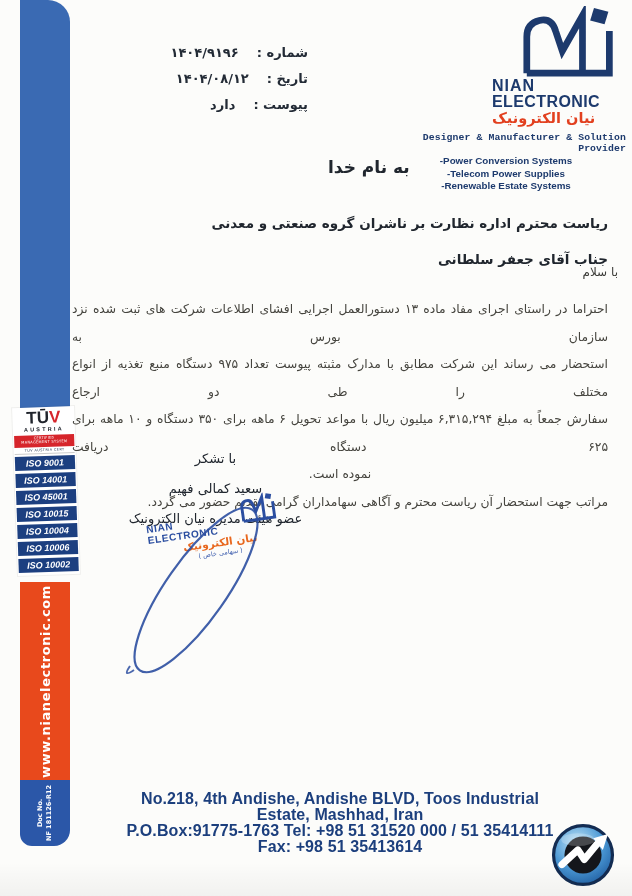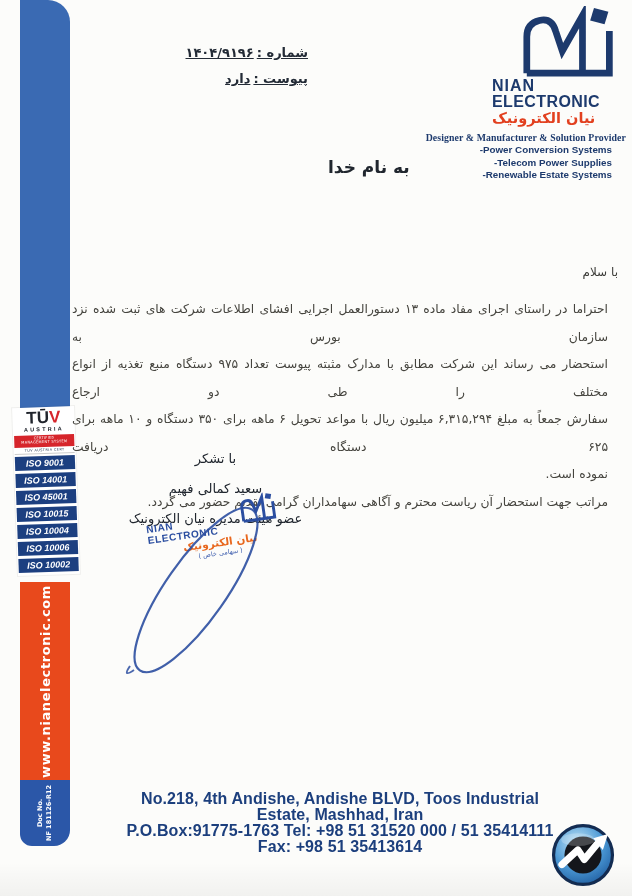--- a/index.html
+++ b/index.html
@@ -41,45 +41,45 @@
     padding:1px 0;border-bottom:1px solid #ccc;}
   .iso-stack{margin-top:2px;}
   .iso-band{background:#1c3f80;color:#fff;font-weight:bold;font-style:italic;
     font-size:9px;text-align:center;line-height:14.5px;height:14.5px;margin-bottom:2.5px;
     font-family:"Liberation Sans",sans-serif;}
   .iso-stack .iso-band:last-child{margin-bottom:0;}
 
   
   .meta{position:absolute;left:88px;top:40px;width:220px;direction:rtl;text-align:right;
     font-size:13px;font-weight:bold;color:#232b36;line-height:26px;}
-  .meta-row span{margin-left:3px;text-decoration:underline;}
+  .meta-row span{margin-left:18px;}
 
   
   .logo-block{position:absolute;right:6px;top:6px;width:226px;text-align:right;}
   .logo-mark{display:block;margin-left:auto;margin-right:0;}
   .logo-en{font-family:"Liberation Sans",sans-serif;font-weight:bold;color:#1d3a6d;
     font-size:16px;line-height:16px;letter-spacing:1px;text-align:left;padding-left:92px;}
   .logo-en.l2{letter-spacing:0.4px;padding-left:92px;}
   .logo-fa{direction:rtl;color:#e2401f;font-weight:bold;font-size:14.5px;line-height:17px;
     padding-right:4px;text-align:left;padding-left:92px;}
-  .logo-tagline{font-family:Liberation Serif, serif;font-weight:bold;color:#1d3a6d;
+  .logo-tagline{font-family:Liberation Mono, monospace;font-weight:bold;color:#1d3a6d;
     font-size:9.8px;margin-top:5px;letter-spacing:0.1px;}
   .logo-products{font-family:"Liberation Sans",sans-serif;font-weight:bold;color:#1d3a6d;
-    font-size:9.8px;line-height:12.5px;margin-top:1px;padding-right:14px;}
+    font-size:9.8px;line-height:12.5px;margin-top:1px;padding-right:14px;text-align:center;}
 
   
   .bismillah{position:absolute;left:328px;top:157px;font-weight:bold;font-size:17px;
     direction:rtl;color:#20262e;}
   .addressee{position:absolute;right:24px;top:205px;direction:rtl;text-align:right;
     font-weight:bold;font-size:13.5px;color:#20262e;line-height:36px;}
   .salutation{position:absolute;right:14px;top:265px;direction:rtl;font-size:12px;color:#3c3c38;}
   .letter-body{position:absolute;left:72px;right:24px;top:296px;direction:rtl;
     font-size:12.3px;color:#45443e;line-height:27.5px;}
   .bl.j{text-align:justify;text-align-last:justify;}
-  .bl.r{text-align:right;}
+  .bl.r{text-align:center;}
   .closing{text-align:right;margin-top:0px;}
 
   
   .sig{position:absolute;left:108px;top:444px;width:215px;direction:rtl;text-align:center;
     font-weight:normal;font-size:13px;color:#20262e;line-height:30px;}
   .stamp{position:absolute;left:148px;top:516px;width:130px;transform:rotate(-8deg);
     color:#2b4ea0;}
   .stamp .s-mark{position:absolute;right:-4px;top:-16px;}
   .stamp .s-en{font-family:"Liberation Sans",sans-serif;font-weight:bold;font-size:10px;
     line-height:10.5px;letter-spacing:0.6px;}
@@ -128,20 +128,23 @@
   <div class="bar-doc">
     <div class="v-wrap">
       <span>Doc No.</span>
       <span>NF 181126-R12</span>
     </div>
   </div>
 
   <div class="meta">
     <div class="meta-row">
       <span>شماره :</span><span>۱۴۰۴/۹۱۹۶</span>
+    </div>
+    <div class="meta-row">
+      <span>تاریخ :</span><span>۱۴۰۴/۰۸/۱۲</span>
     </div>
     <div class="meta-row">
       <span>پیوست :</span><span>دارد</span>
     </div>
   </div>
 
   <div class="logo-block">
     <svg class="logo-mark" width="112" height="72" viewBox="0 0 110 75">
       <path d="M10 70 L10 32 Q10 18 23 15 Q36 12 40 26 L47 47 L68 10 L68 70" fill="none" stroke="#1d3a6d" stroke-width="7"></path>
       <path d="M96 26 L96 70 L10 70" fill="none" stroke="#1d3a6d" stroke-width="7"></path>
@@ -153,20 +156,24 @@
     <div class="logo-tagline">Designer &amp; Manufacturer &amp; Solution Provider</div>
     <div class="logo-products">
       <div>-Power Conversion Systems</div>
       <div>-Telecom Power Supplies</div>
       <div>-Renewable Estate Systems</div>
     </div>
   </div>
 
   <div class="bismillah">به نام خدا</div>
 
+  <div class="addressee">
+    <div>ریاست محترم اداره نظارت بر ناشران گروه صنعتی و معدنی</div>
+    <div>جناب آقای جعفر سلطانی</div>
+  </div>
 
   <div class="salutation">با سلام</div>
 
   <div class="letter-body">
     <div class="bl j">احتراما در راستای اجرای مفاد ماده ۱۳ دستورالعمل اجرایی افشای اطلاعات شرکت های ثبت شده نزد سازمان بورس به</div>
     <div class="bl j">استحضار می رساند این شرکت مطابق با مدارک مثبته پیوست تعداد ۹۷۵ دستگاه منبع تغذیه از انواع مختلف را طی دو ارجاع</div>
     <div class="bl j">سفارش جمعاً به مبلغ ۶,۳۱۵,۲۹۴ میلیون ریال با مواعد تحویل ۶ ماهه برای ۳۵۰ دستگاه و ۱۰ ماهه برای ۶۲۵ دستگاه دریافت</div>
     <div class="bl r">نموده است.</div>
     <div class="closing">مراتب جهت استحضار آن ریاست محترم و آگاهی سهامداران گرامی تقدیم حضور می گردد.</div>
   </div>

